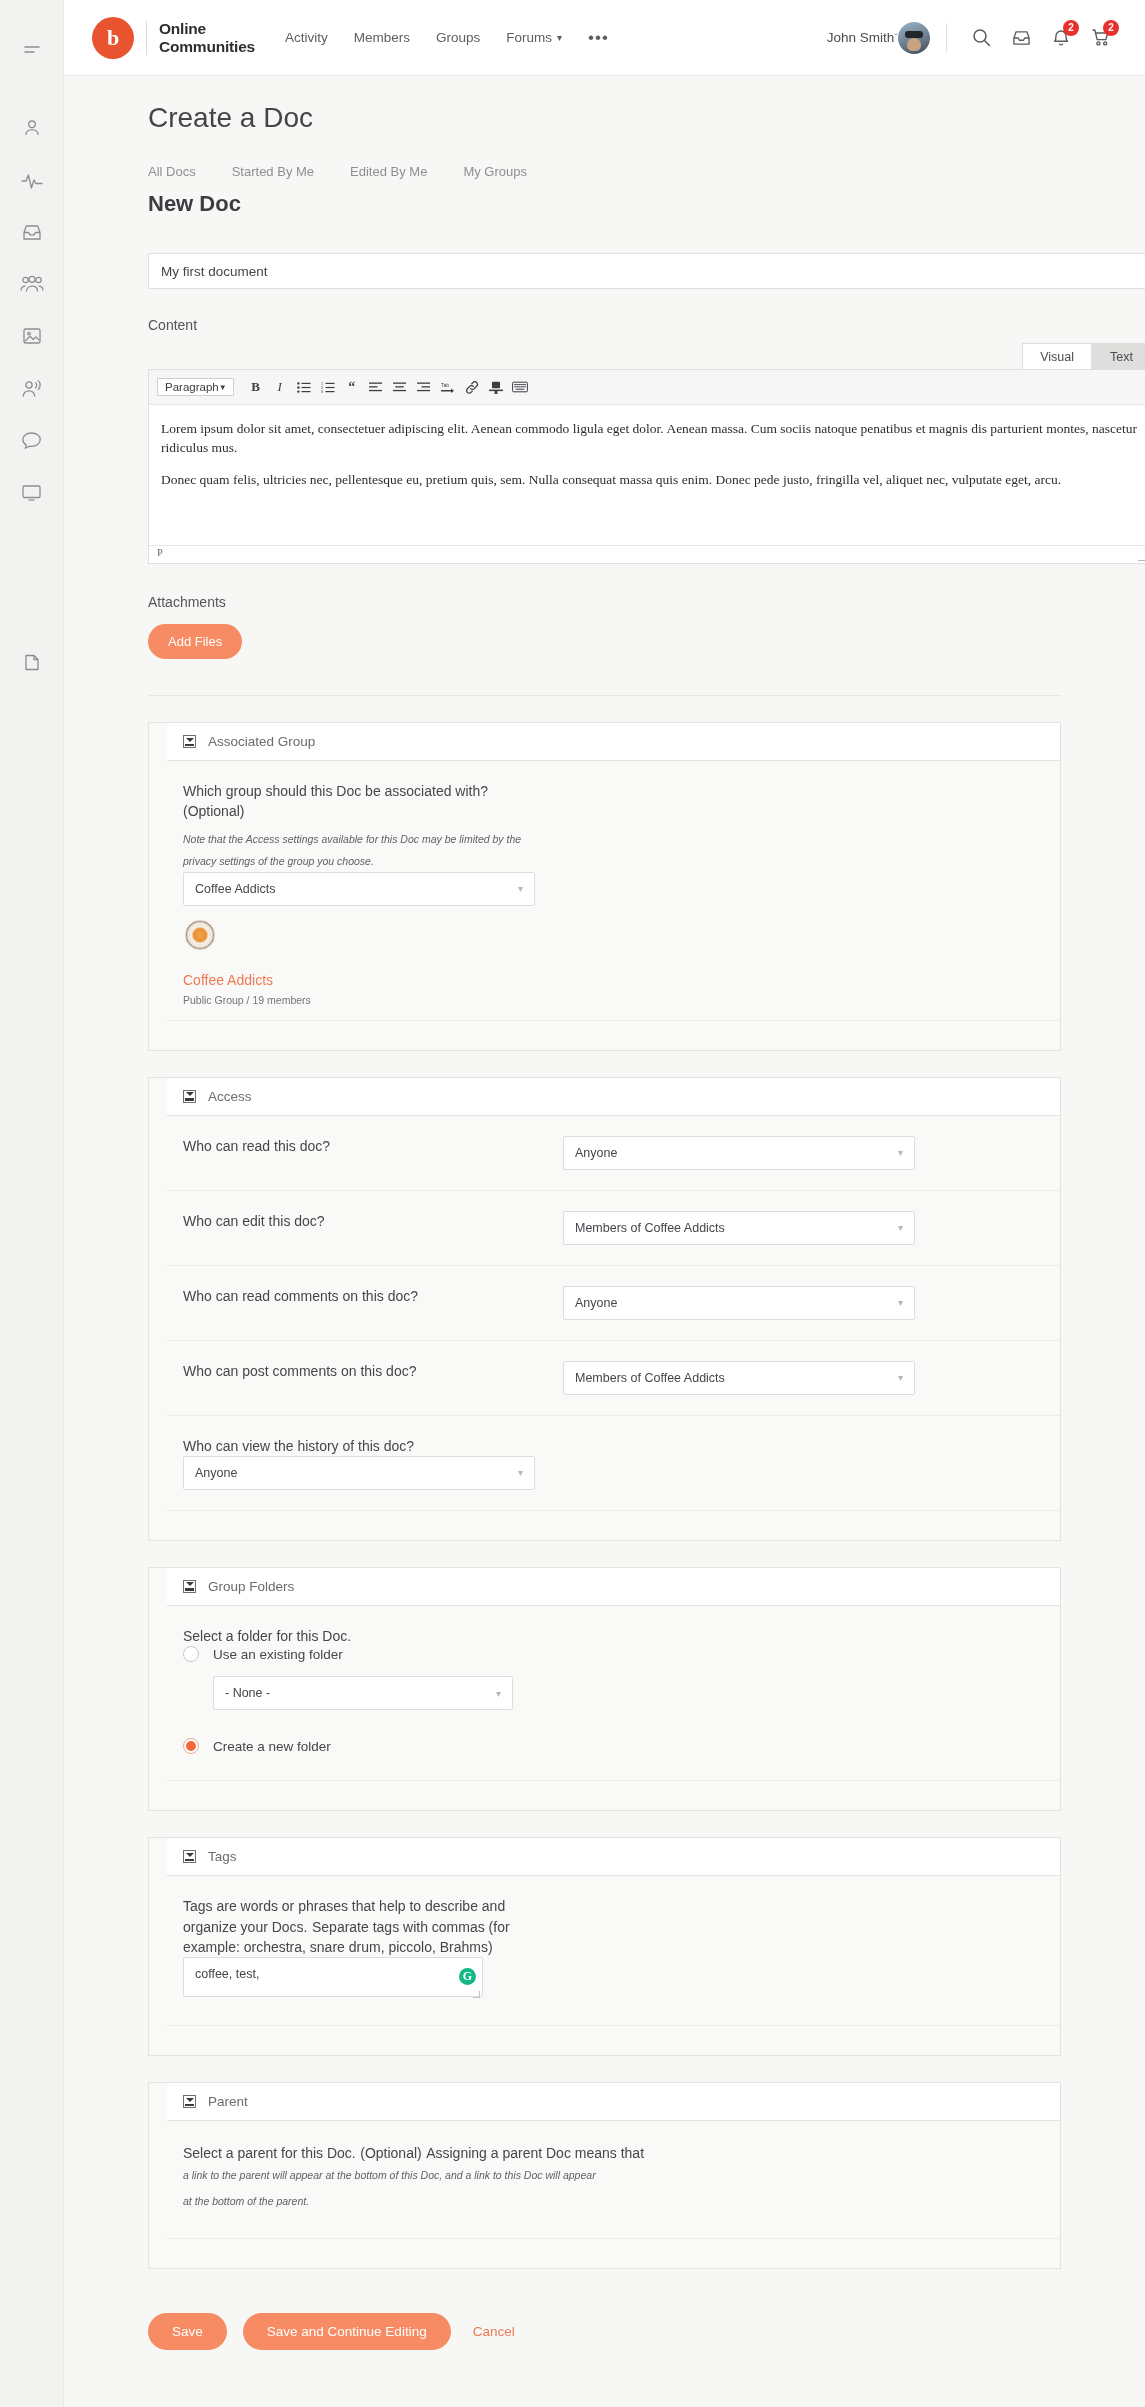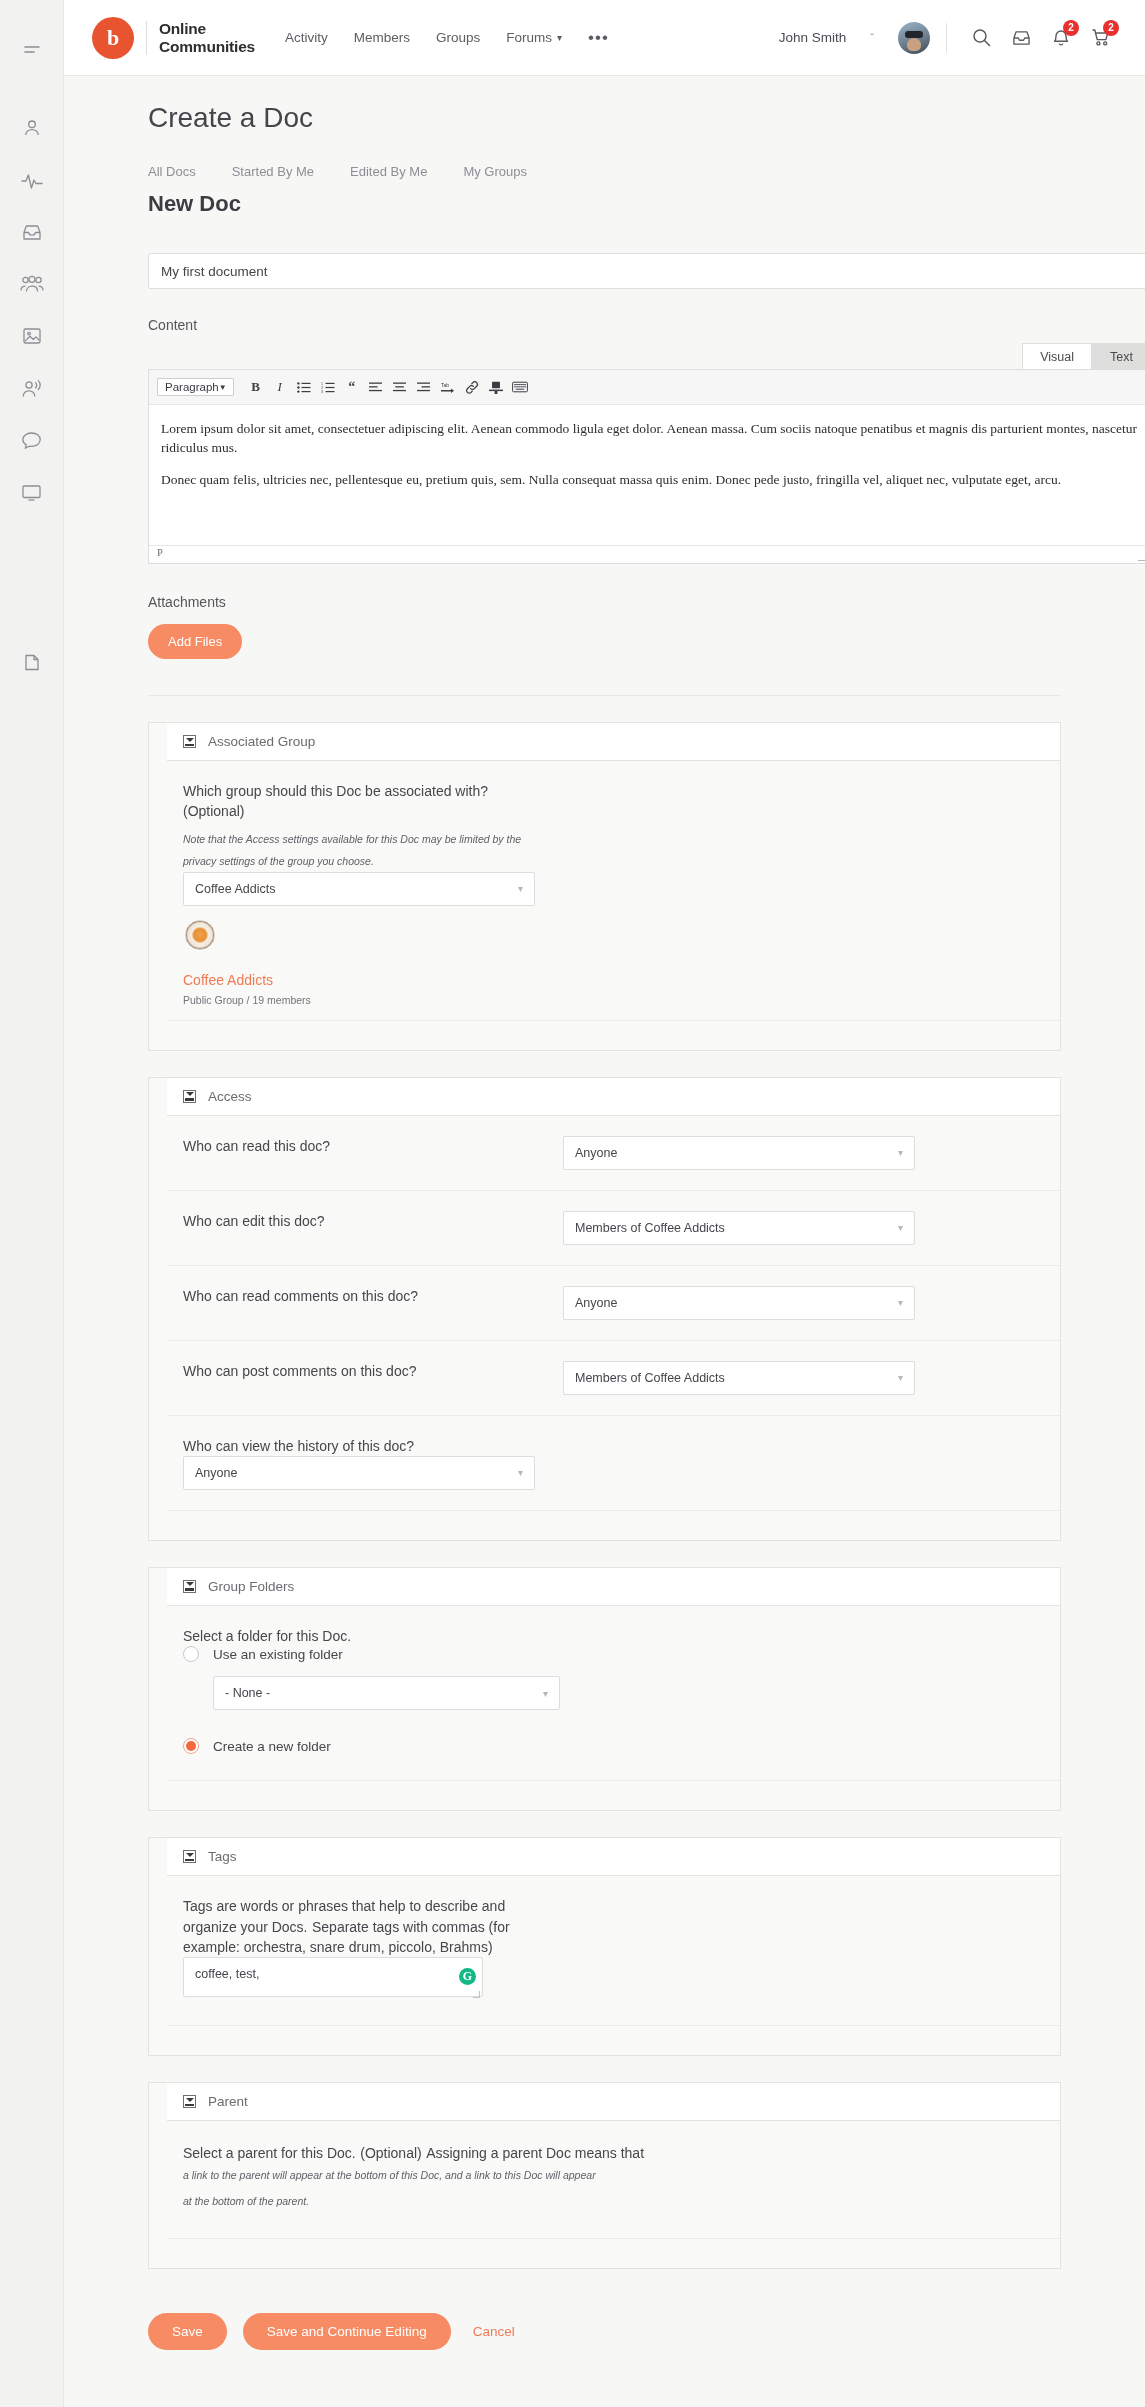--- a/index.html
+++ b/index.html
@@ -68,21 +68,21 @@
   }
   .nav-link {
     font-size: 13.5px; color: #5d5d63; text-decoration: none;
     display: flex; align-items: center; gap: 5px; cursor: pointer;
   }
   .nav-more { font-size: 17px; color: #5d5d63; letter-spacing: 1px; cursor: pointer; }
   #topbar-right {
     margin-left: auto;
     display: flex; align-items: center; gap: 0;
   }
-  #user-menu { display: flex; align-items: center; gap: 24px; cursor: pointer; }
+  #user-menu { display: flex; align-items: center; gap: 0; cursor: pointer; }
   #user-name { font-size: 13.5px; color: #4a4a50; }
   #user-avatar {
     width: 32px; height: 32px; border-radius: 50%;
     background: linear-gradient(160deg,#9ab4cc 0%,#6d7f8f 55%,#3d4954 100%);
     position: relative; overflow: hidden; flex: none;
   }
   #user-avatar::after {
     content:""; position:absolute; left:7px; top:9px; width:18px; height:7px;
     border-radius: 3px; background:#22262b;
   }
@@ -276,21 +276,21 @@
     width: 16px; height: 16px; border-radius: 50%;
     border: 1px solid #c9c9cc; background: #fff; flex: none;
     position: relative; cursor: pointer;
   }
   .radio.checked { border-color: #e8a98d; }
   .radio.checked::after {
     content:""; position:absolute; inset:2px; border-radius:50%;
     background: #f4693c;
   }
   .radio-label { font-size: 13.5px; color: #46464c; }
-  #folder-select { width: 347px; margin: 14px 0 0 30px; gap: 12px; }
+  #folder-select { width: 300px; margin: 14px 0 0 30px; gap: 12px; }
 
   
   #tags-input-wrap { position: relative; width: 300px; }
   #tags-input {
     width: 300px; height: 40px;
     border: 1px solid #dddddd; background: #fff;
     padding: 9px 34px 9px 11px;
     font-size: 12.5px; color: #45454b;
     font-family: "Liberation Sans", sans-serif;
     resize: none; border-radius: 2px;

